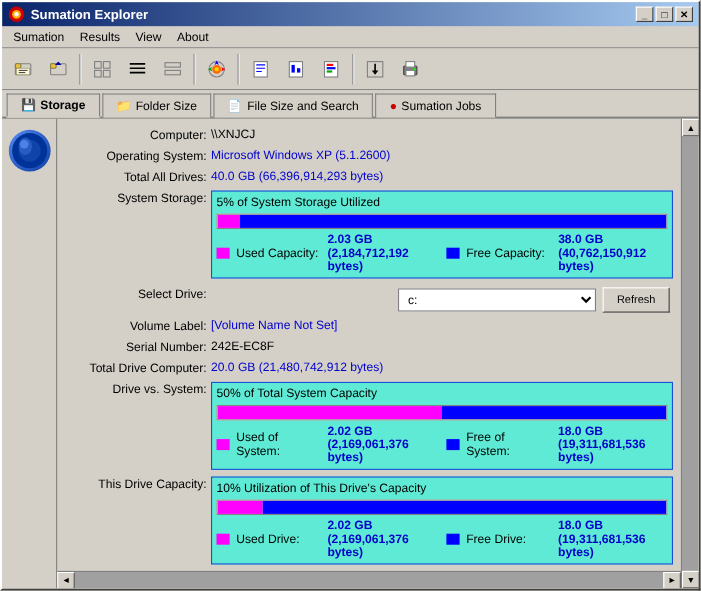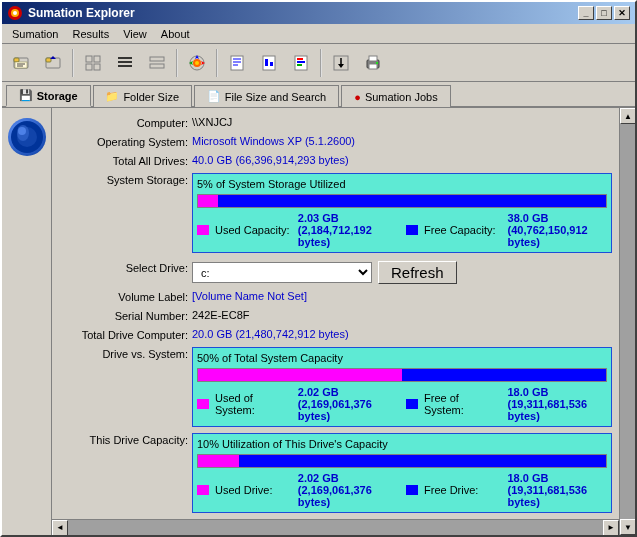--- a/index.html
+++ b/index.html
@@ -292,21 +292,21 @@
 
     .refresh-btn {
       padding: 2px 12px;
       height: 23px;
       background: #d4d0c8;
       border: 1px solid;
       border-top-color: #fff;
       border-left-color: #fff;
       border-right-color: #404040;
       border-bottom-color: #404040;
-      font-size: 15px;
+      font-size: 10px;
       cursor: pointer;
     }
 
     
     .scrollbar-right {
       width: 16px;
       background: #d4d0c8;
       border-left: 1px solid #808080;
       display: flex;
       flex-direction: column;
@@ -575,21 +575,21 @@
               </div>
               <div class="legend-row">
                 <div class="legend-swatch blue"></div>
                 <span class="legend-label">Free Capacity:</span>
                 <span>38.0 GB (40,762,150,912 bytes)</span>
               </div>
             </div>
           </div>
         </div>
 
-        <div class="info-row" style="margin-top:8px;">
+        <div class="info-row" style="margin-top:8px;justify-content:space-between;">
           <span class="info-label">Select Drive:</span>
           <div class="drive-select-row">
             <select class="drive-select">
               <option>c:</option>
             </select>
             <button class="refresh-btn">Refresh</button>
           </div>
         </div>
 
         <div class="info-row">

